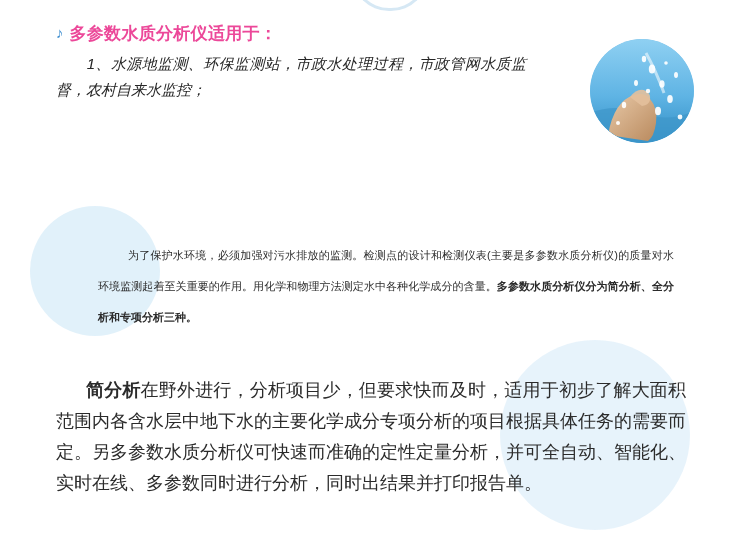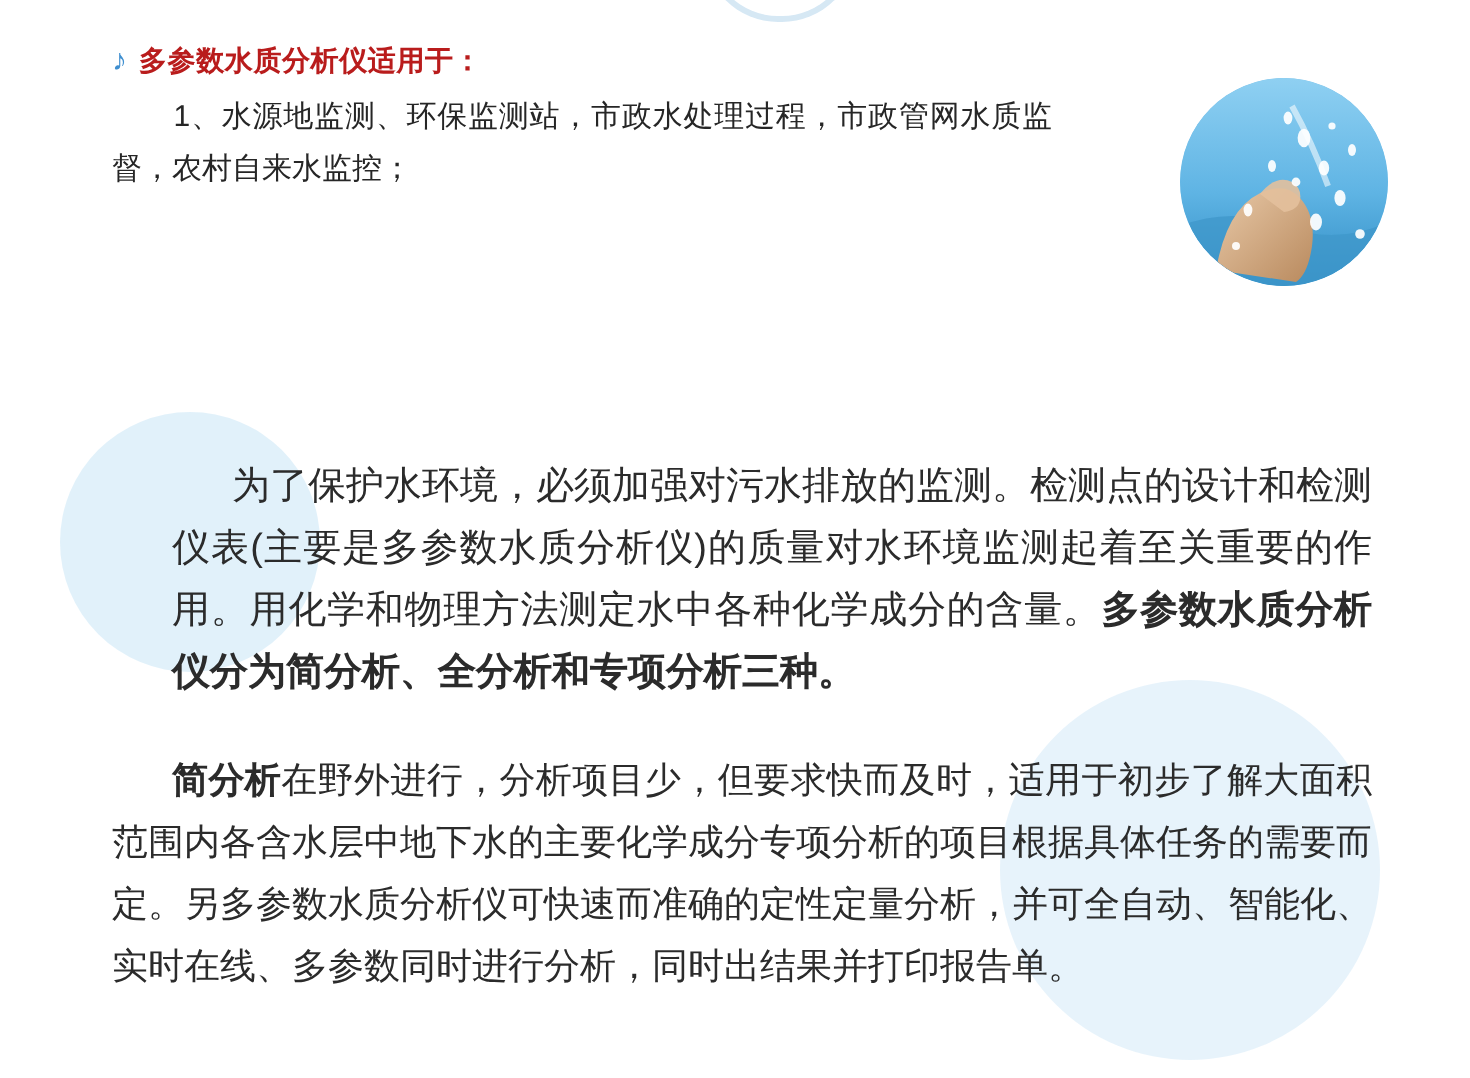--- a/index.html
+++ b/index.html
@@ -77,30 +77,31 @@
     gap: 6px;
     margin-bottom: 6px;
   }
   .note-icon {
     color: #3f8fd0;
     font-size: 15px;
     line-height: 1;
     transform: translateY(-1px);
   }
   .heading-text {
-    font-size: 14px;
+    font-size: 17px;
     font-weight: bold;
-    color: #b91c1c;
+    color: #ec4899;
     letter-spacing: .3px;
   }
   .body-text {
     font-size: 15px;
     line-height: 26px;
     color: #262626;
     text-align: justify;
+    font-style: italic;
   }
   .sec1 .body-text {
     width: 470px;
   }
   .sec1 .body-text p {
     margin: 0;
     text-indent: 0;
   }
 
   .photo {
@@ -118,22 +119,22 @@
   }
 
   
   .sec2 {
     position: absolute;
     top: 228px;
     left: 86px;
     width: 600px;
   }
   .sec2 p {
-    margin: 0;
-    font-size: 19px;
+    margin: 12px;
+    font-size: 11px;
     line-height: 31px;
     text-align: justify;
     text-indent: 30px;
   }
   .bold {
     font-weight: bold;
   }
 
   
   .sec3 {

